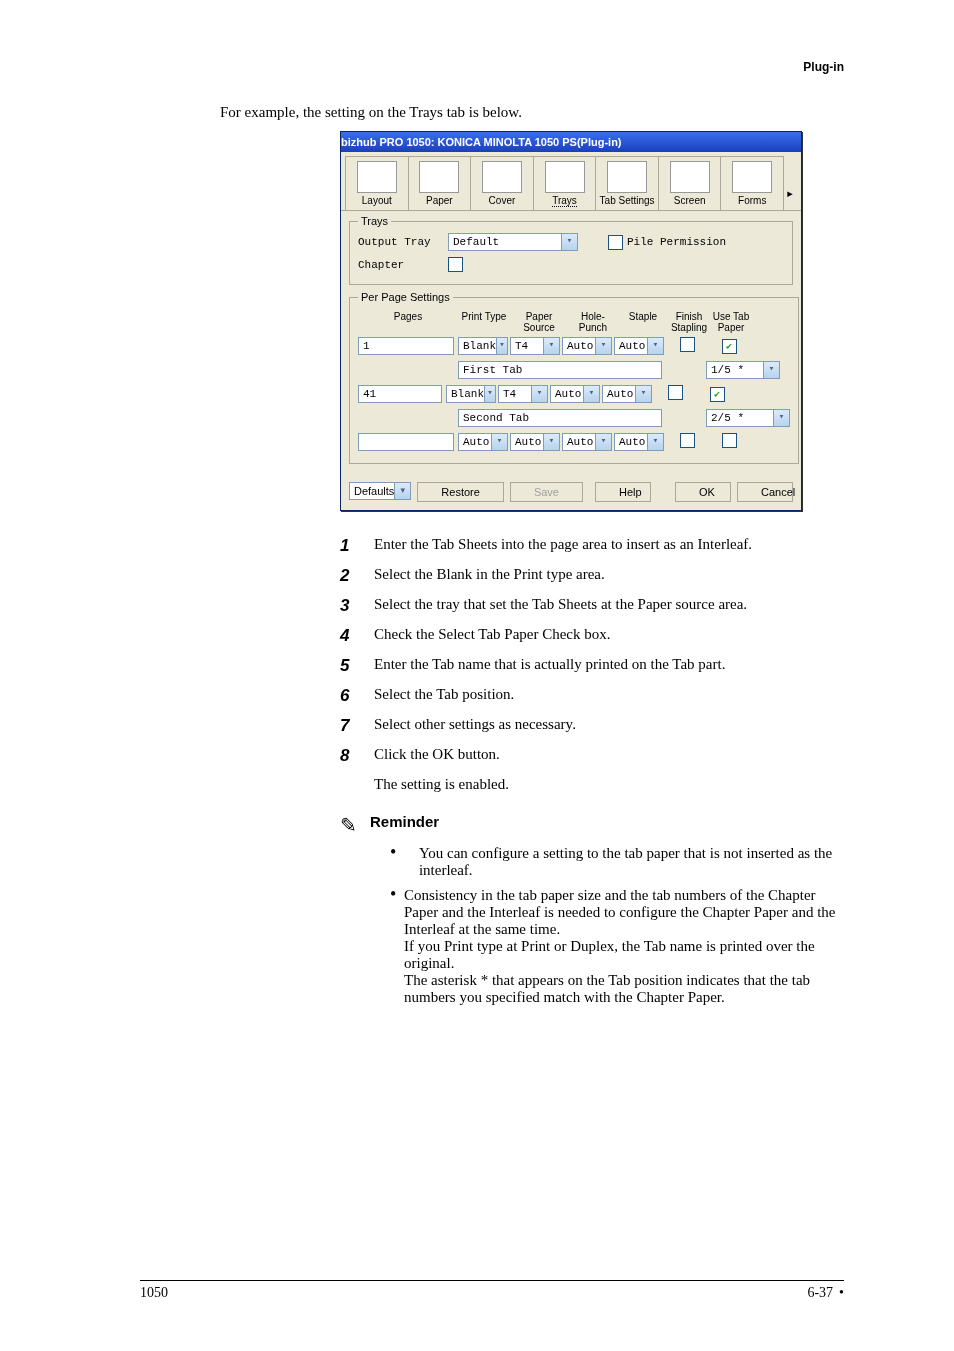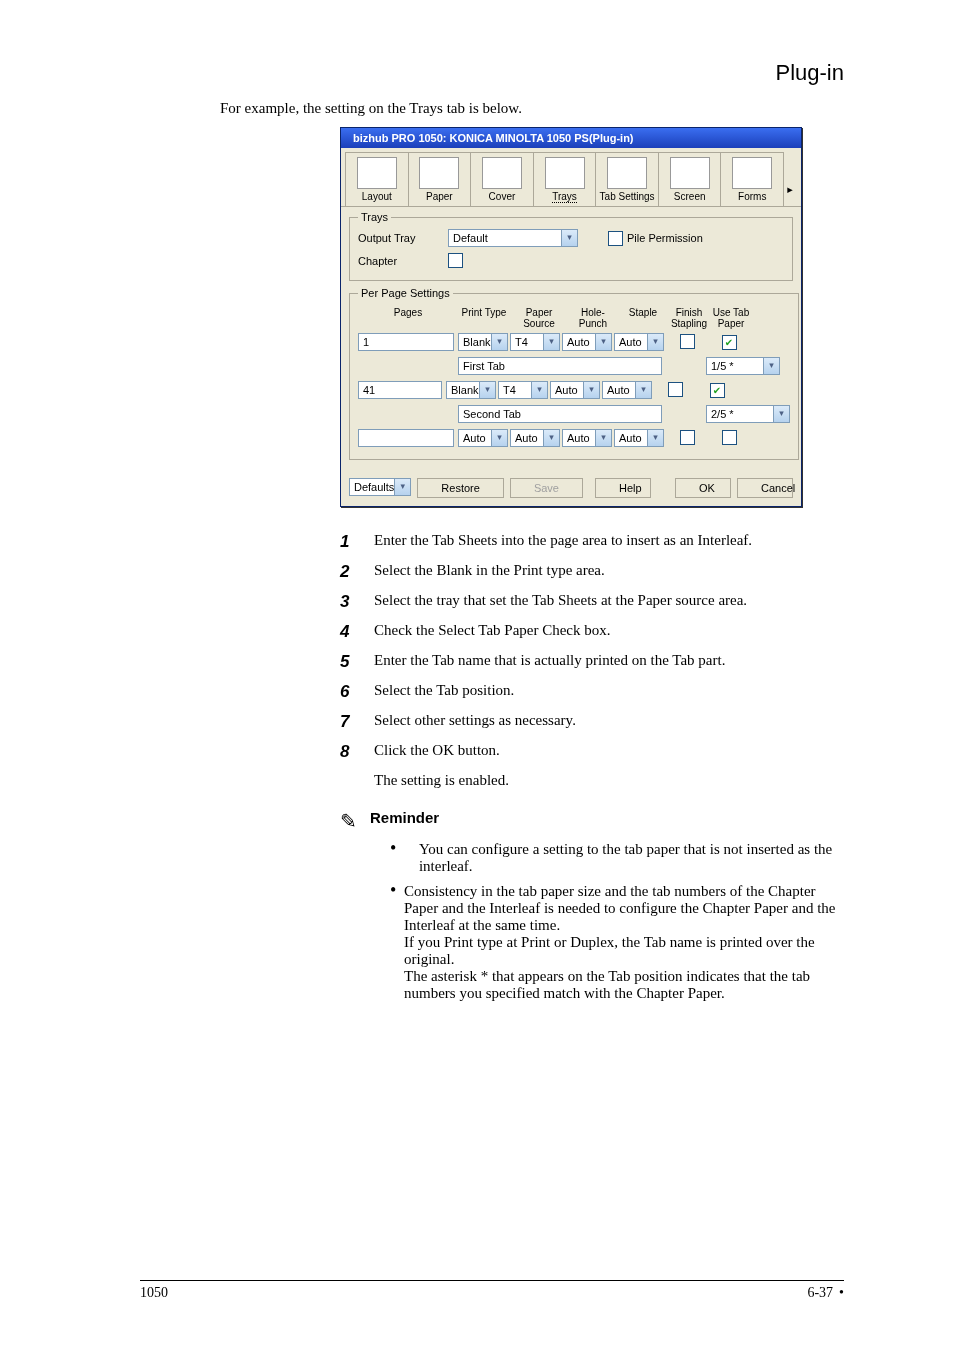--- a/index.html
+++ b/index.html
@@ -11,24 +11,24 @@
   }
   .page {
     width: 954px;
     height: 1351px;
     position: relative;
     box-sizing: border-box;
     padding: 60px 110px 40px 140px;
   }
   .chapter-header {
     font-family: Arial, sans-serif;
-    font-size: 22px;
-    font-weight: normal;
+    font-size: 12px;
+    font-weight: bold;
     text-align: right;
-    margin-bottom: 14px;
+    margin-bottom: 30px;
   }
   .intro-line {
     margin-left: 80px;
     margin-bottom: 10px;
   }
   .dialog-img {
     margin-left: 200px;
     margin-bottom: 25px;
   }
 
@@ -38,21 +38,21 @@
     font-family: Tahoma, sans-serif;
     font-size: 11px;
     background: #ece9d8;
     border: 1px solid #0a246a;
     box-shadow: 1px 1px 0 #333;
   }
   .titlebar {
     background: linear-gradient(to bottom, #3a6ef0, #1b3fba);
     color: #fff;
     font-weight: bold;
-    padding: 4px 12px;
+    padding: 4px 0;
     font-size: 11px;
   }
   .tabstrip {
     display: flex;
     align-items: flex-end;
     padding: 4px 4px 0 4px;
     background: #ece9d8;
     border-bottom: 1px solid #aca899;
   }
   .tabbtn {
@@ -84,21 +84,21 @@
   }
   fieldset {
     border: 1px solid #aca899;
     margin: 0 0 6px 0;
     padding: 6px 8px;
   }
   fieldset legend {
     font-size: 11px;
     padding: 0 3px;
   }
-  .row { display: flex; align-items: center; margin-bottom: 6px; }
+  .row { display: flex; align-items: center; margin-bottom: 6px; font-family: Liberation Mono, monospace; }
   .lab { width: 90px; }
   .dd {
     display: inline-flex;
     align-items: center;
     justify-content: space-between;
     background: #fff;
     border: 1px solid #7f9db9;
     height: 18px;
     padding: 0 0 0 4px;
     box-sizing: border-box;

